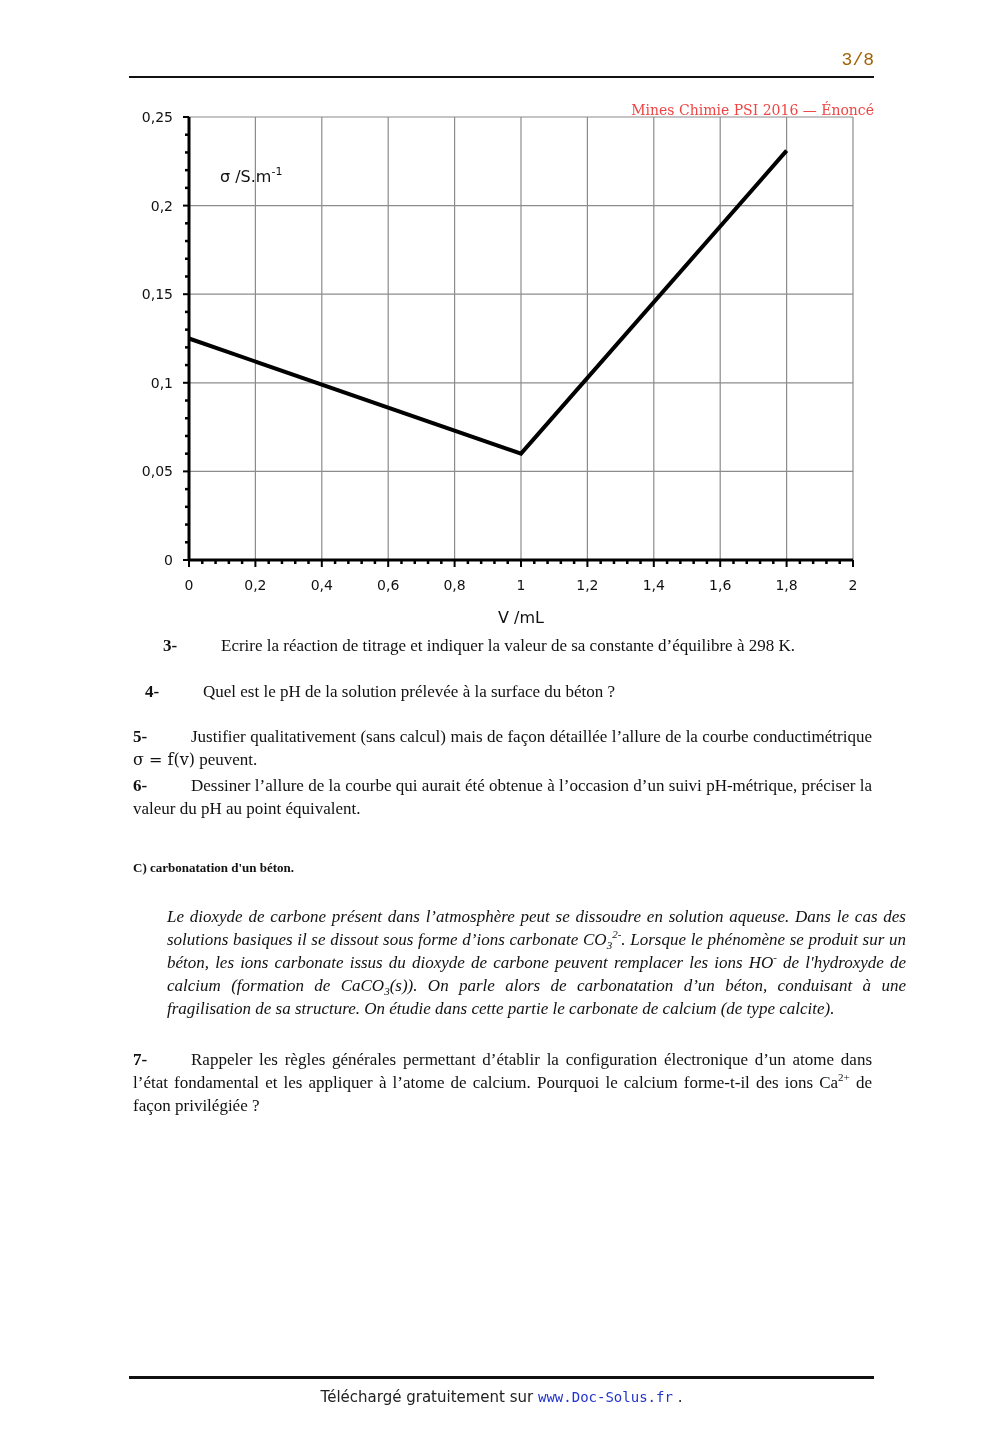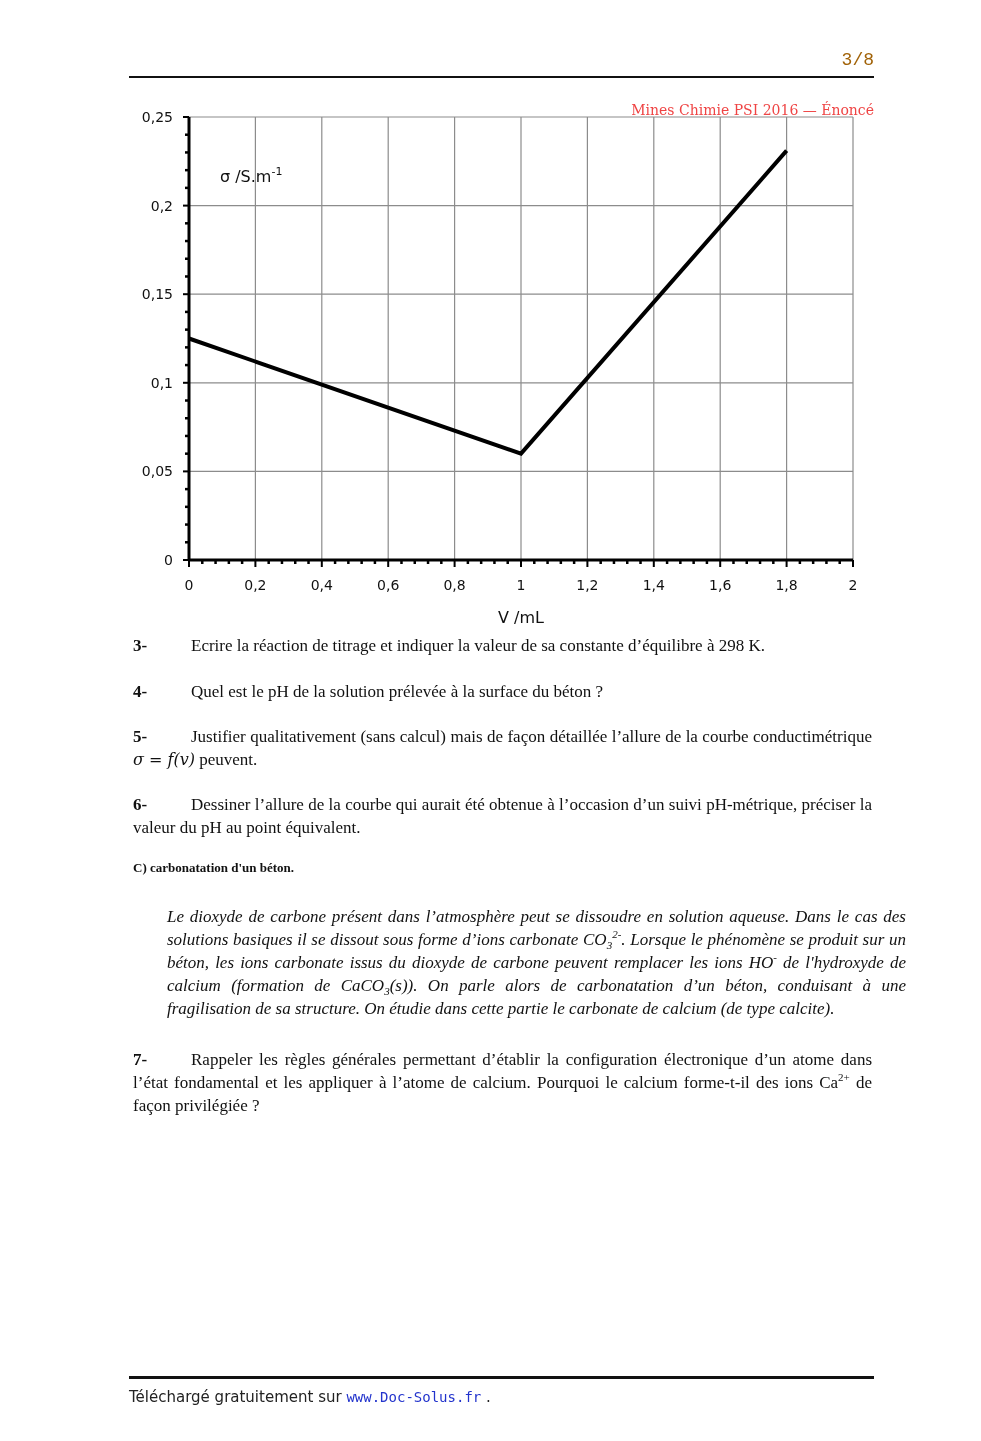--- a/index.html
+++ b/index.html
@@ -8,23 +8,23 @@
   .header-title { position:absolute; left:0; width:745px; top:4px; text-align:right; font-family:"DejaVu Serif", serif; font-size:14px; color:#ef4444;margin-top:48px; }
   .header-page { position:absolute; right:0; top:0; font-family:Liberation Mono, monospace; font-size:18px; color:#a16207; }
   .header-rule { position:absolute; left:129px; top:76px; width:745px; height:2px; background:#111; }
   #chart { position:absolute; left:120px; top:100px; }
   .chart-svg text { font-family:"DejaVu Sans", sans-serif; }
   .q { position:absolute; left:133px; width:739px; font-size:17px; line-height:23px; text-align:justify; }
   .q .num { font-weight:bold; display:inline-block; width:58px; }
   .section-title { position:absolute; left:133px; top:860px; font-size:13px; font-weight:bold; }
   .intro { position:absolute; left:133px; top:905px; width:739px; font-size:17px; line-height:23px; font-style:italic; text-align:justify;margin-left:34px; }
   sup, sub { font-size:11px; line-height:0; }
-  .math { font-family:"DejaVu Serif", serif; font-style:italic; font-size:16px; }
+  .math { font-family:"DejaVu Serif", serif; font-size:16px; }
   .footer-rule { position:absolute; left:129px; top:1376px; width:745px; height:3px; background:#111; }
-  .footer { position:absolute; left:129px; top:1388px; width:745px; font-family:"DejaVu Sans", sans-serif; font-size:15px; color:#222; }
+  .footer { position:absolute; left:129px; top:1388px; width:745px; text-align:center; font-family:"DejaVu Sans", sans-serif; font-size:15px; color:#222; }
   .footer a { font-family:"DejaVu Sans Mono", monospace; color:#2233cc; text-decoration:none; font-size:14px; }
 </style>
 </head>
 <body>
 
 <div class="header">
   <div class="header-title">Mines Chimie PSI 2016 — Énoncé</div>
   <div class="header-page">3/8</div>
 </div>
 <div class="header-rule"></div>
@@ -152,30 +152,30 @@
         <text x="53" y="287.79999999999995" text-anchor="end" font-size="14" fill="#111">0,1</text>
         <text x="53" y="199.2" text-anchor="end" font-size="14" fill="#111">0,15</text>
         <text x="53" y="110.59999999999997" text-anchor="end" font-size="14" fill="#111">0,2</text>
         <text x="53" y="22" text-anchor="end" font-size="14" fill="#111">0,25</text>
         <text x="100" y="82" font-size="16" fill="#111">σ /S.m<tspan dy="-7" font-size="11">-1</tspan></text>
         <text x="401" y="523" text-anchor="middle" font-size="16" fill="#111">V /mL</text>
       </g>
   </svg>
 </div>
 
-<div class="q" style="top:634px;">
+<div class="q" style="top:634px;margin-left:30px;">
   <span class="num">3-</span><span>Ecrire la réaction de titrage et indiquer la valeur de sa constante d’équilibre à 298 K.</span>
 </div>
-<div class="q" style="top:680px;">
+<div class="q" style="top:680px;margin-left:12px;">
   <span class="num">4-</span><span>Quel est le pH de la solution prélevée à la surface du béton ?</span>
 </div>
 <div class="q" style="top:725px;">
   <span class="num">5-</span><span>Justifier qualitativement (sans calcul) mais de façon détaillée l’allure de la courbe conductimétrique </span><span class="math">σ = f(v)</span><span> peuvent.</span>
 </div>
-<div class="q" style="top:793px;">
+<div class="q" style="top:774px;">
   <span class="num">6-</span><span>Dessiner l’allure de la courbe qui aurait été obtenue à l’occasion d’un suivi pH-métrique, préciser la valeur du pH au point équivalent.</span>
 </div>
 
 <div class="section-title">C) carbonatation d'un béton.</div>
 
 <div class="intro">
   <span>Le dioxyde de carbone présent dans l’atmosphère peut se dissoudre en solution aqueuse. Dans le cas des solutions basiques il se dissout sous forme d’ions carbonate CO</span><sub>3</sub><sup>2-</sup><span>. Lorsque le phénomène se produit sur un béton, les ions carbonate issus du dioxyde de carbone peuvent remplacer les ions HO</span><sup>-</sup><span> de l'hydroxyde de calcium (formation de CaCO</span><sub>3</sub><span>(s)). On parle alors de carbonatation d’un béton, conduisant à une fragilisation de sa structure. On étudie dans cette partie le carbonate de calcium (de type calcite).</span>
 </div>
 
 <div class="q" style="top:1048px;">

